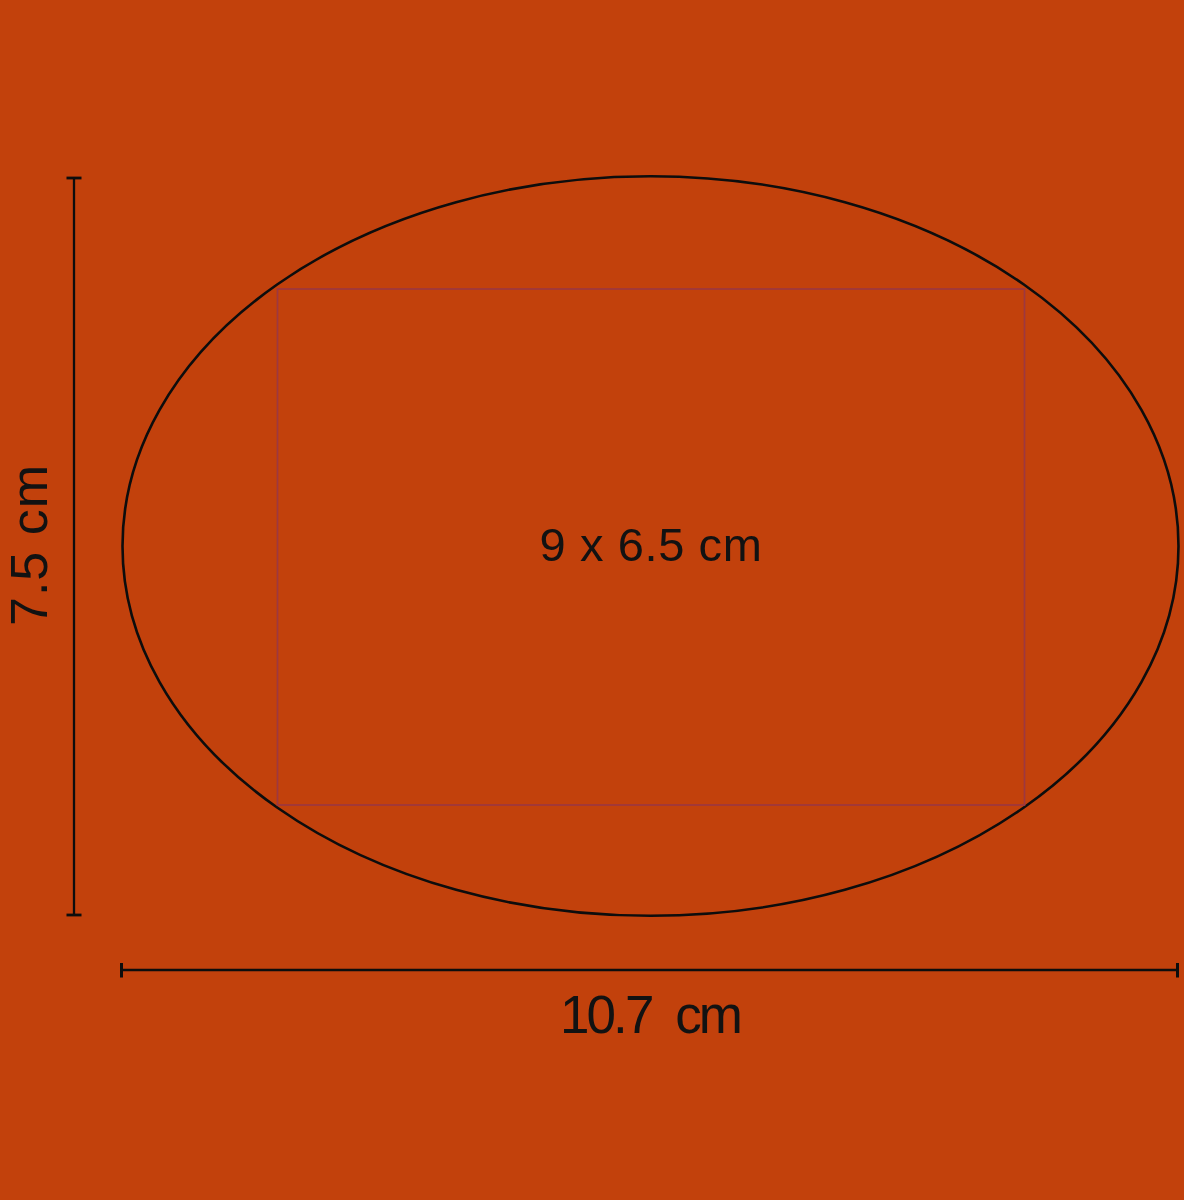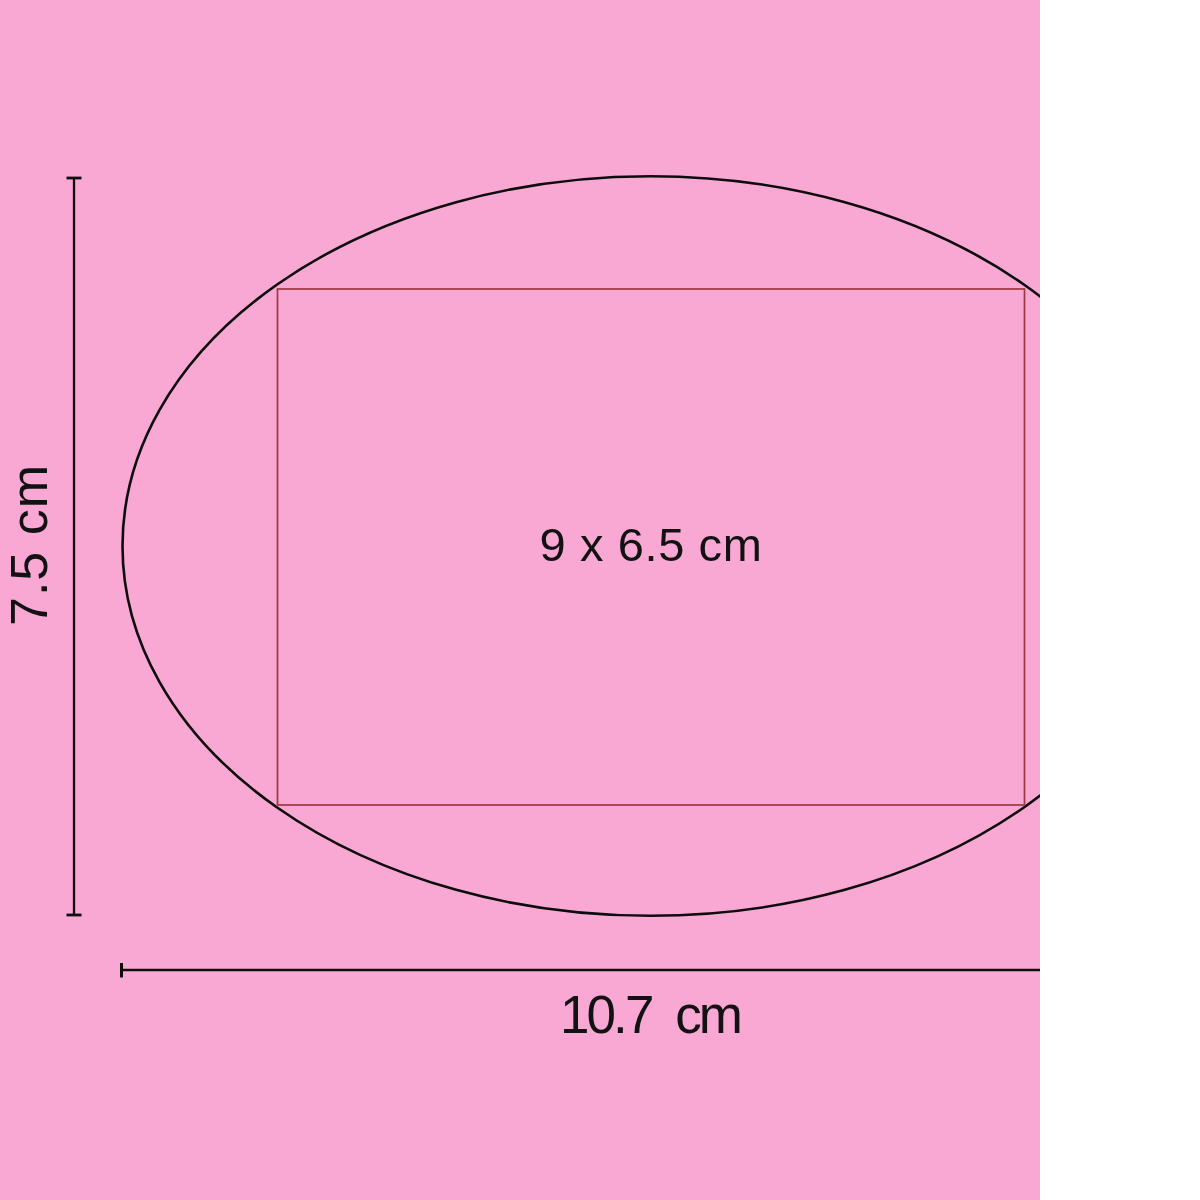--- a/index.html
+++ b/index.html
@@ -1,17 +1,17 @@
 <!DOCTYPE html>
 <html><head>
 <meta charset="utf-8">
 <title>Oval print area spec</title>
 <style>
   html,body{margin:0;padding:0;background:#ffffff;}
-  .canvas{position:relative;width:1040px;height:1200px;background:#f9a8d4;overflow:hidden;}
+  .canvas{position:relative;width:1184px;height:1200px;background:#c2410c;overflow:hidden;}
   svg text{font-family:"Liberation Sans",sans-serif;fill:#121212;}
 </style>
 </head>
 <body>
 <div class="canvas">
 <svg width="1200" height="1200" viewBox="0 0 1200 1200">
 
   <ellipse cx="650.5" cy="546" rx="528" ry="369.8" fill="none" stroke="#0d0d0d" stroke-width="2.6"></ellipse>
 
   <rect x="277.5" y="289" width="747" height="516" fill="none" stroke="#9d3840" stroke-width="1.7"></rect>

